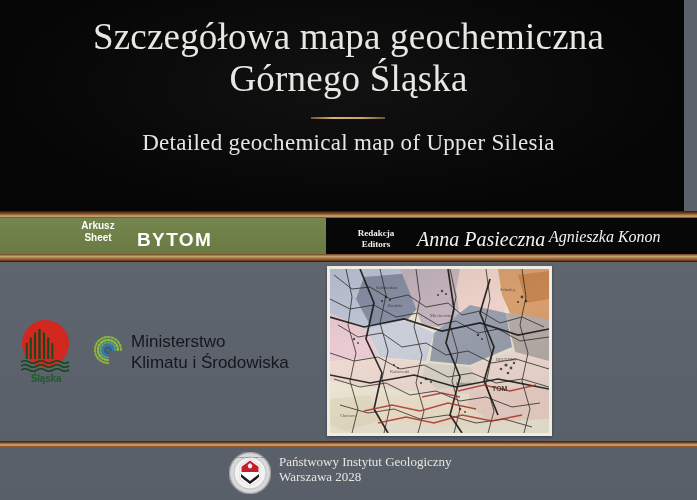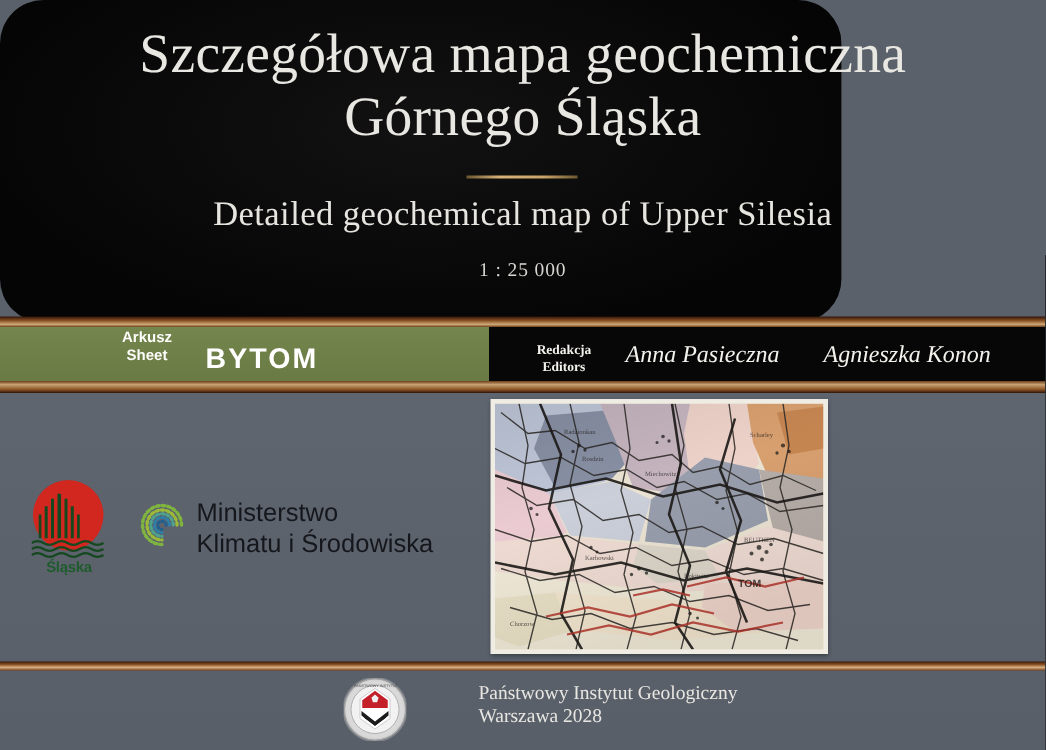--- a/index.html
+++ b/index.html
@@ -15,26 +15,25 @@
     width: 697px;
     height: 500px;
     overflow: hidden;
     background: #5a616b;
   }
 
   
   .title-panel {
     position: absolute;
     left: 0; top: 0;
-    width: 561px;
+    width: 684px;
     height: 215px;
     background: #080808;
     background-image:
       radial-gradient(ellipse at 50% 40%, #121212 0%, #050505 75%);
-    border-radius: 29px;
   }
   .title-pl {
     position: absolute;
     left: 0; top: 16px;
     width: 697px;
     text-align: center;
     color: #e9e7e2;
     font-family: "Liberation Serif", serif;
     font-size: 37px;
     line-height: 42px;
@@ -134,21 +133,21 @@
     font-size: 9px;
     font-weight: bold;
     line-height: 10.5px;
   }
   .editor-a {
     position: absolute;
     left: 417px; top: 228px;
     color: #f4f2ed;
     font-family: "Liberation Serif", serif;
     font-style: italic;
-    font-size: 16px;
+    font-size: 20px;
   }
   .editor-b {
     position: absolute;
     left: 549px; top: 228px;
     color: #f4f2ed;
     font-family: "Liberation Serif", serif;
     font-style: italic;
     font-size: 16px;
   }
 
@@ -247,37 +246,35 @@
     left: 229px; top: 452px;
     width: 42px; height: 42px;
   }
   .footer-text {
     position: absolute;
     left: 279px; top: 455px;
     color: #e8e6e1;
     font-family: "Liberation Serif", serif;
     font-size: 13px;
     line-height: 14.5px;
-    margin-left: 40px;
   }
   .footer-text span { display: block; }
 </style>
 </head>
 <body>
 
 <div id="cover">
 
   <div class="title-panel">
     <div class="title-pl">
       <span class="l1">Szczegółowa mapa geochemiczna</span>
       <span class="l2">Górnego Śląska</span>
     </div>
     <div class="gold-rule"></div>
     <div class="title-en">Detailed geochemical map of Upper Silesia</div>
-    <div class="scale">1 : 25 000</div>
   </div>
 
   <div class="band">
     <div class="band-top-edge"></div>
     <div class="band-green"></div>
     <div class="band-black"></div>
     <div class="band-bot-edge"></div>
   </div>
 
   <div class="sheet-label">

